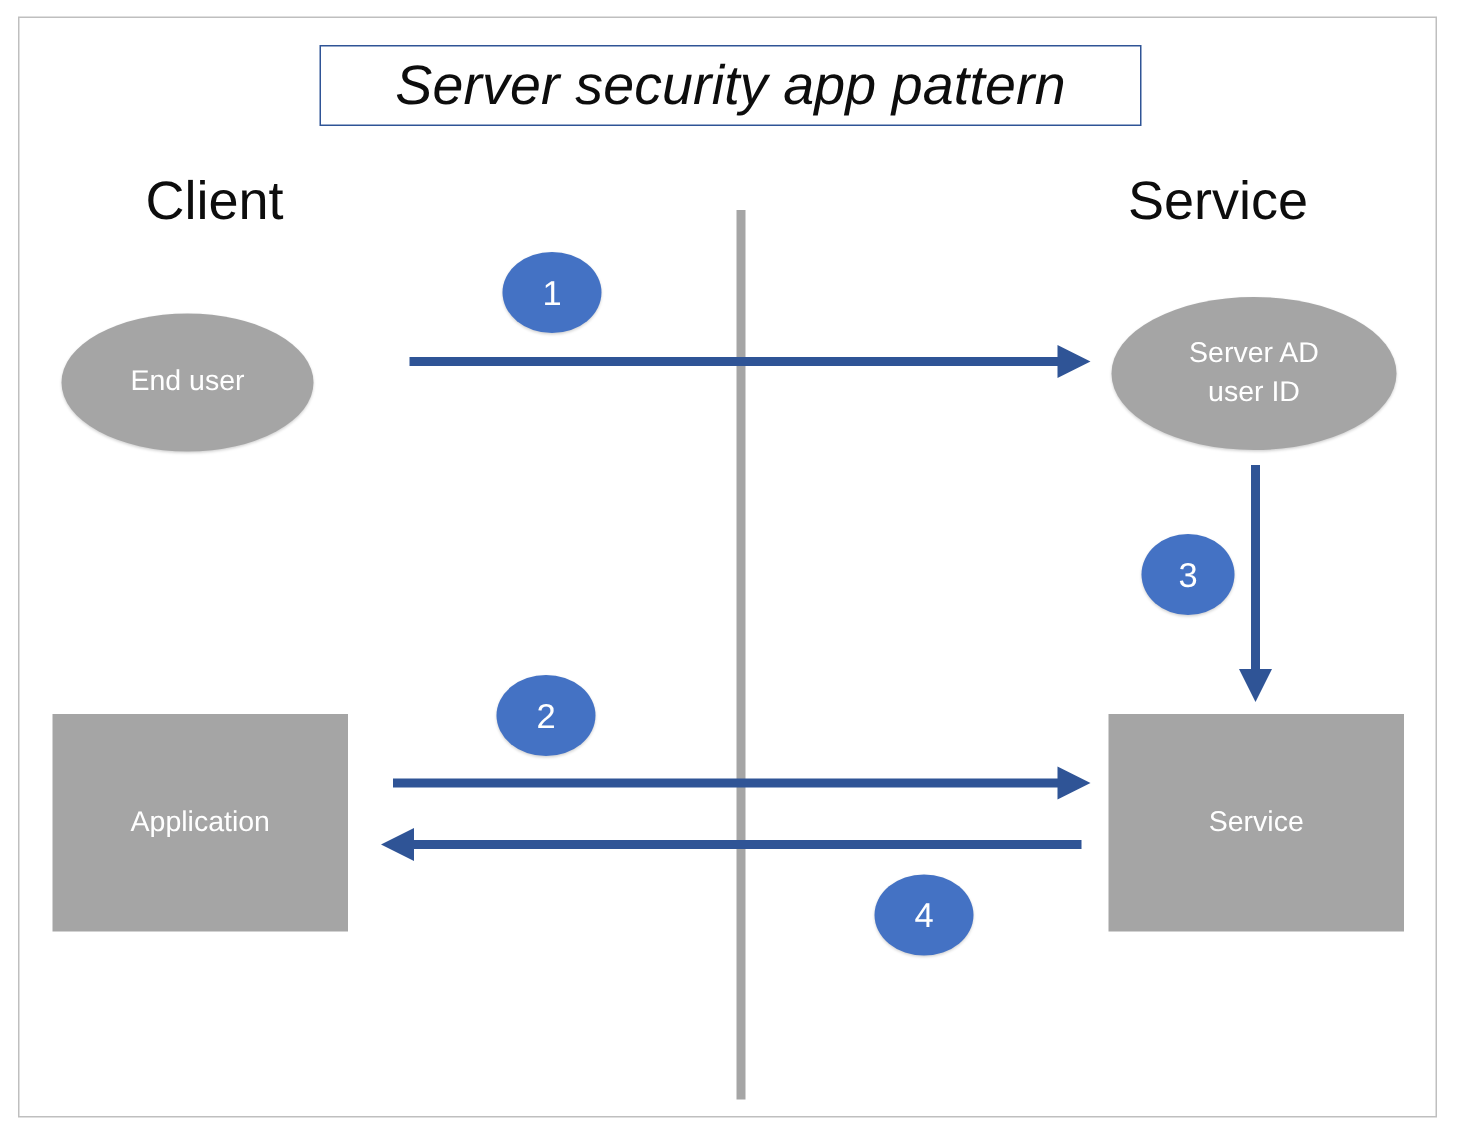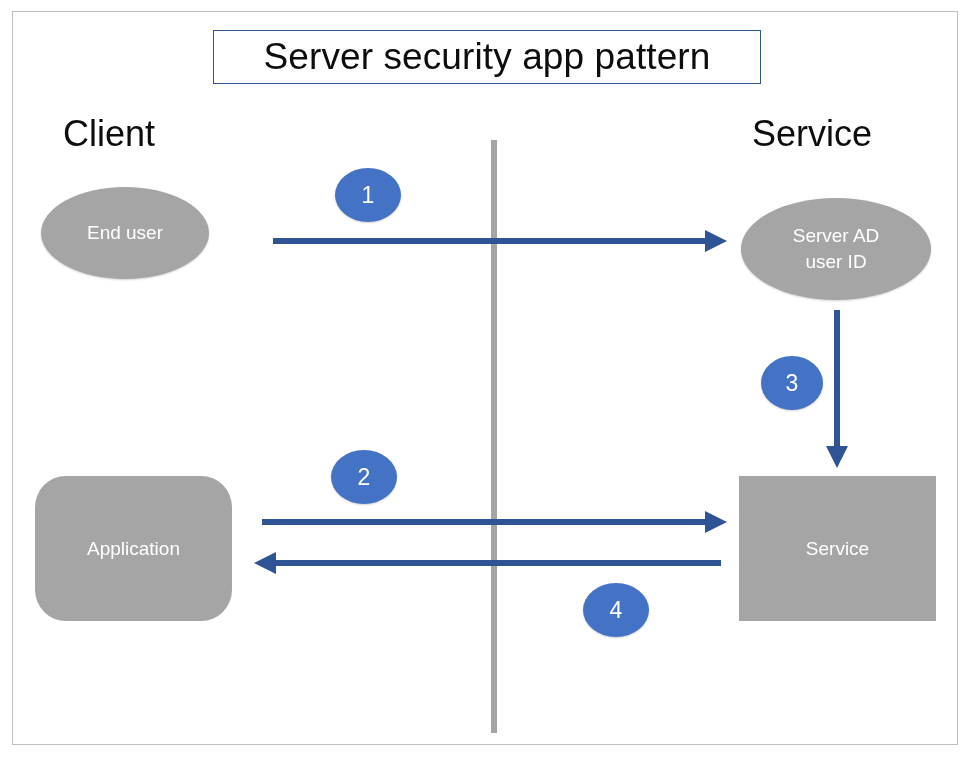--- a/index.html
+++ b/index.html
@@ -30,36 +30,37 @@
     position: absolute;
     left: 213px;
     top: 30px;
     width: 548px;
     height: 54px;
     border: 1.5px solid #2f5496;
     box-sizing: border-box;
     display: flex;
     align-items: center;
     justify-content: center;
+    font-style: italic;
   }
   .title-text {
     font-size: 37px;
     color: #0d0d0d;
     font-weight: 400;
     letter-spacing: 0.1px;
     white-space: nowrap;
   }
   .col-heading {
     position: absolute;
     font-size: 36px;
     color: #0d0d0d;
     font-weight: 400;
     white-space: nowrap;
   }
-  #heading-client { left: 63px; top: 113px; }
+  #heading-client { left: 97px; top: 113px; }
   #heading-service { left: 752px; top: 113px; }
 
   .divider {
     position: absolute;
     left: 491px;
     top: 140px;
     width: 6px;
     height: 593px;
     background: #a5a5a5;
   }
@@ -72,21 +73,21 @@
     align-items: center;
     justify-content: center;
     text-align: center;
     color: #ffffff;
     font-size: 19px;
     line-height: 1.35;
     box-shadow: 0 1px 2px rgba(0,0,0,0.18);
   }
   #node-end-user {
     left: 41px;
-    top: 187px;
+    top: 209px;
     width: 168px;
     height: 92px;
   }
   #node-azure-ad {
     left: 741px;
     top: 198px;
     width: 190px;
     height: 102px;
   }
 
@@ -97,21 +98,20 @@
     align-items: center;
     justify-content: center;
     color: #ffffff;
     font-size: 19px;
   }
   #node-application {
     left: 35px;
     top: 476px;
     width: 197px;
     height: 145px;
-    border-radius: 31px;
   }
   #node-service {
     left: 739px;
     top: 476px;
     width: 197px;
     height: 145px;
   }
 
   
   .arrow-h {

